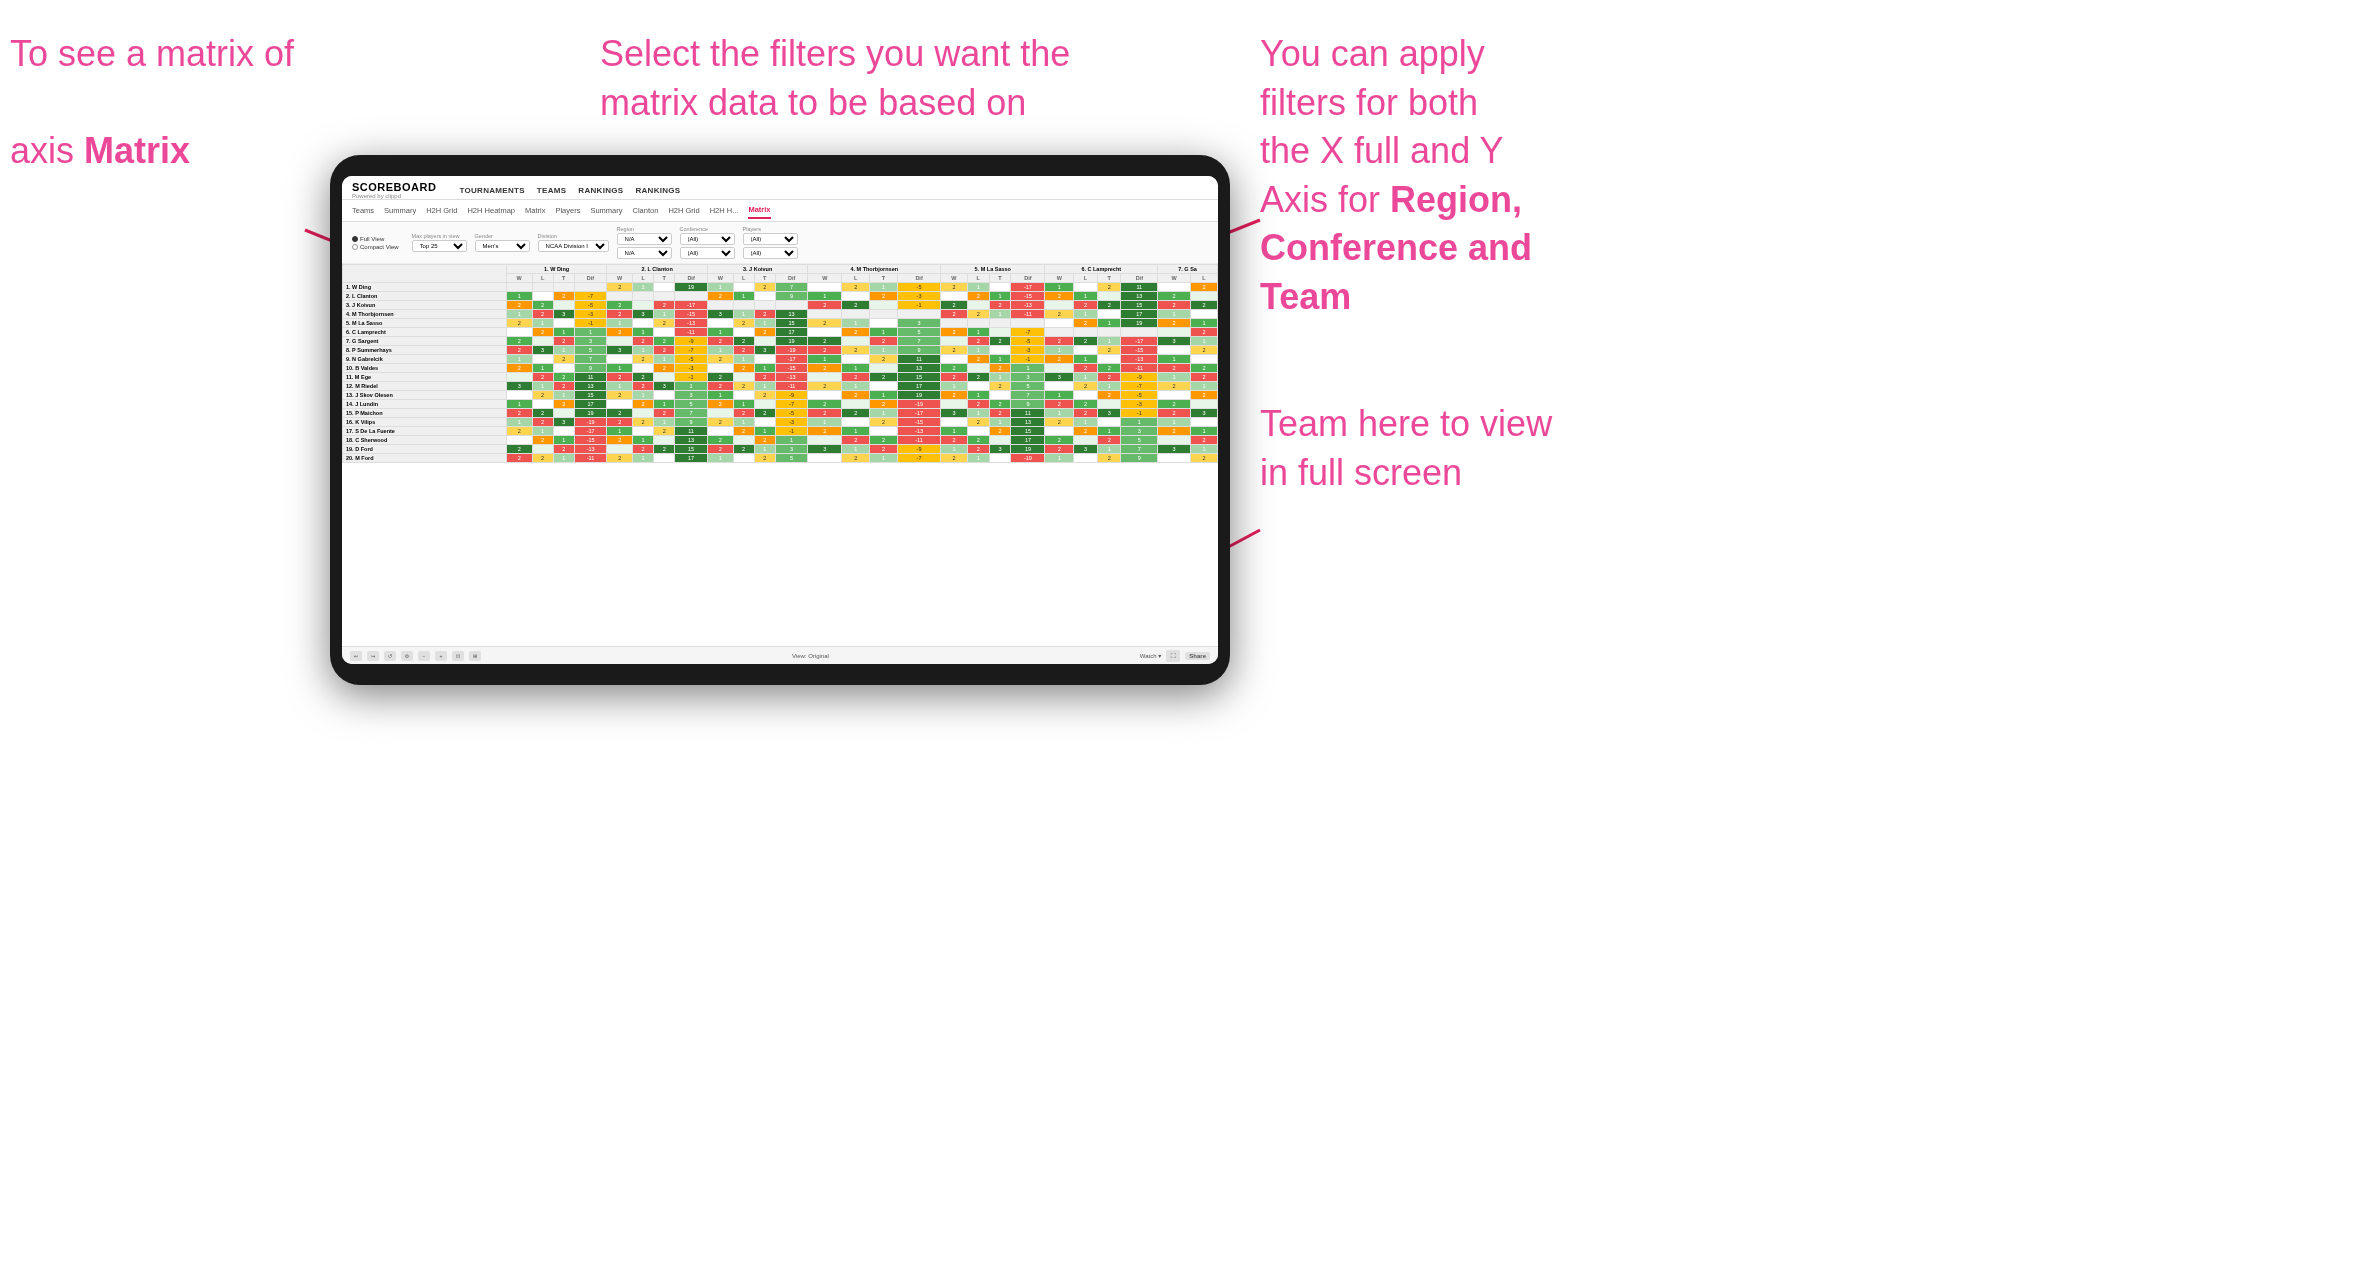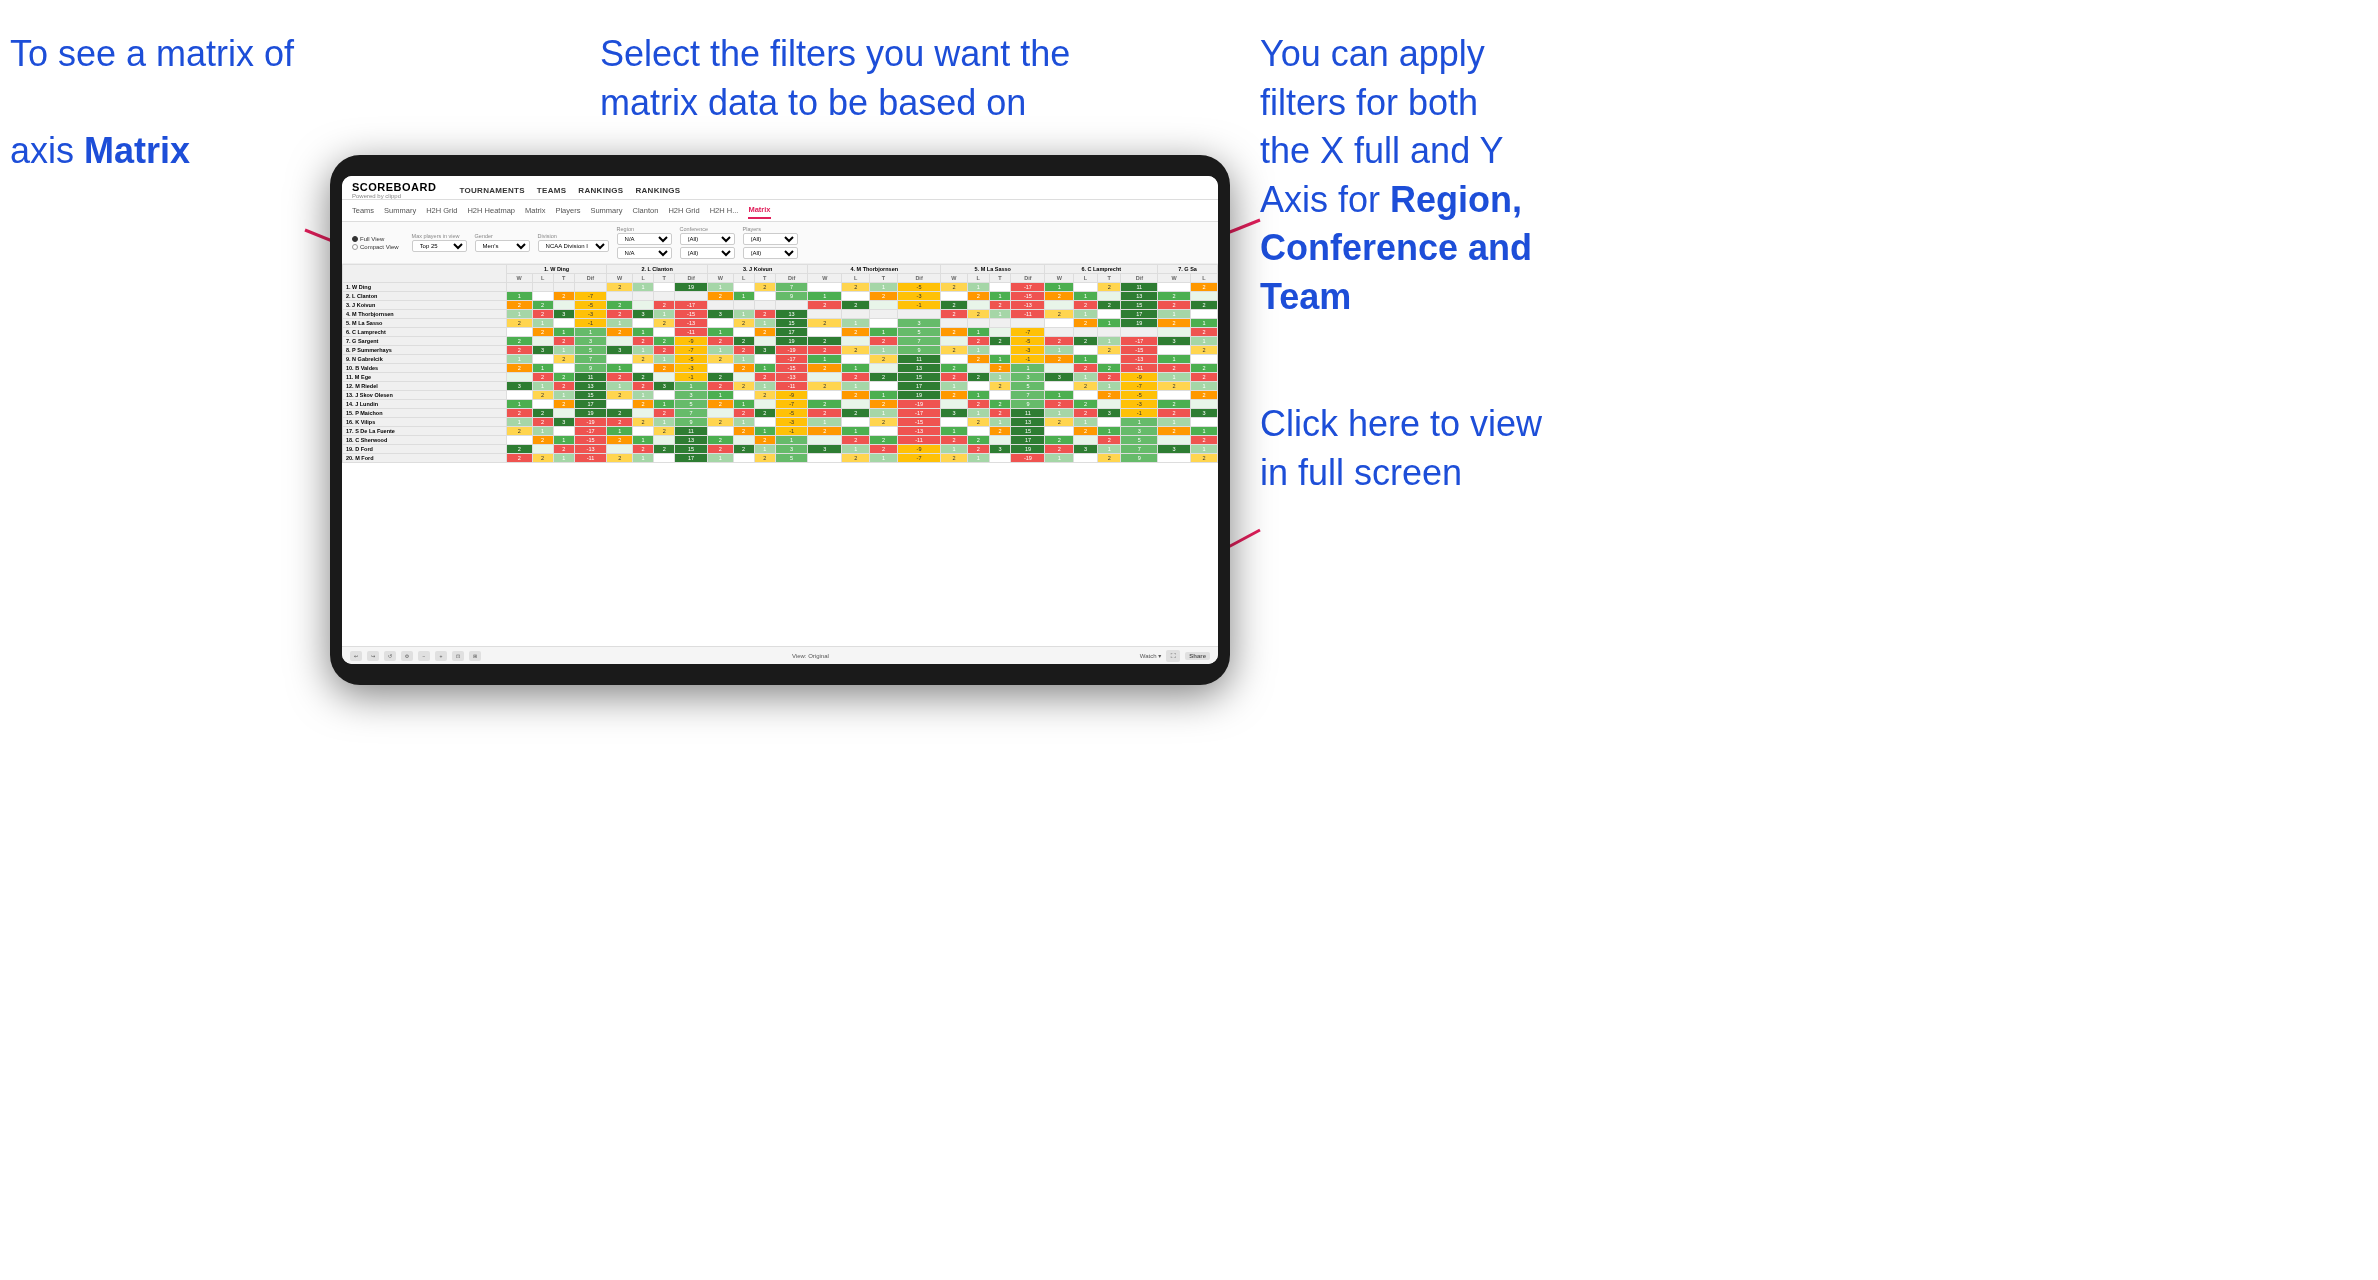--- a/index.html
+++ b/index.html
@@ -10,21 +10,21 @@
       font-family: -apple-system, BlinkMacSystemFont, 'Segoe UI', Helvetica, Arial, sans-serif;
       position: relative;
       overflow: hidden;
     }
 
     
     .annotation {
       position: absolute;
       font-size: 36px;
       line-height: 1.35;
-      color: #1d4ed8;
+      color: #ec4899;
       max-width: 340px;
     }
     .annotation strong { font-weight: 700; }
 
     .ann-topleft {
       top: 30px;
       left: 10px;
       max-width: 340px;
     }
     .ann-topcenter {
@@ -302,21 +302,21 @@
 <div class="annotation ann-topright">
   <span>You  can apply</span><br>
   <span>filters for both</span><br>
   <span>the X full and Y</span><br>
   <span>Axis for </span><strong>Region,</strong><br>
   <strong>Conference and</strong><br>
   <strong>Team</strong>
 </div>
 
 <div class="annotation ann-bottomright">
-  <span>Click here to view</span><br>
+  <span>Team here to view</span><br>
   <span>in full screen</span>
 </div>
 
 <div class="tablet-frame">
   <div class="tablet-screen">
 
     <div class="nav-bar">
       <div class="scoreboard-logo">
         <span class="title">SCOREBOARD</span>
         <span class="subtitle">Powered by clippd</span>

